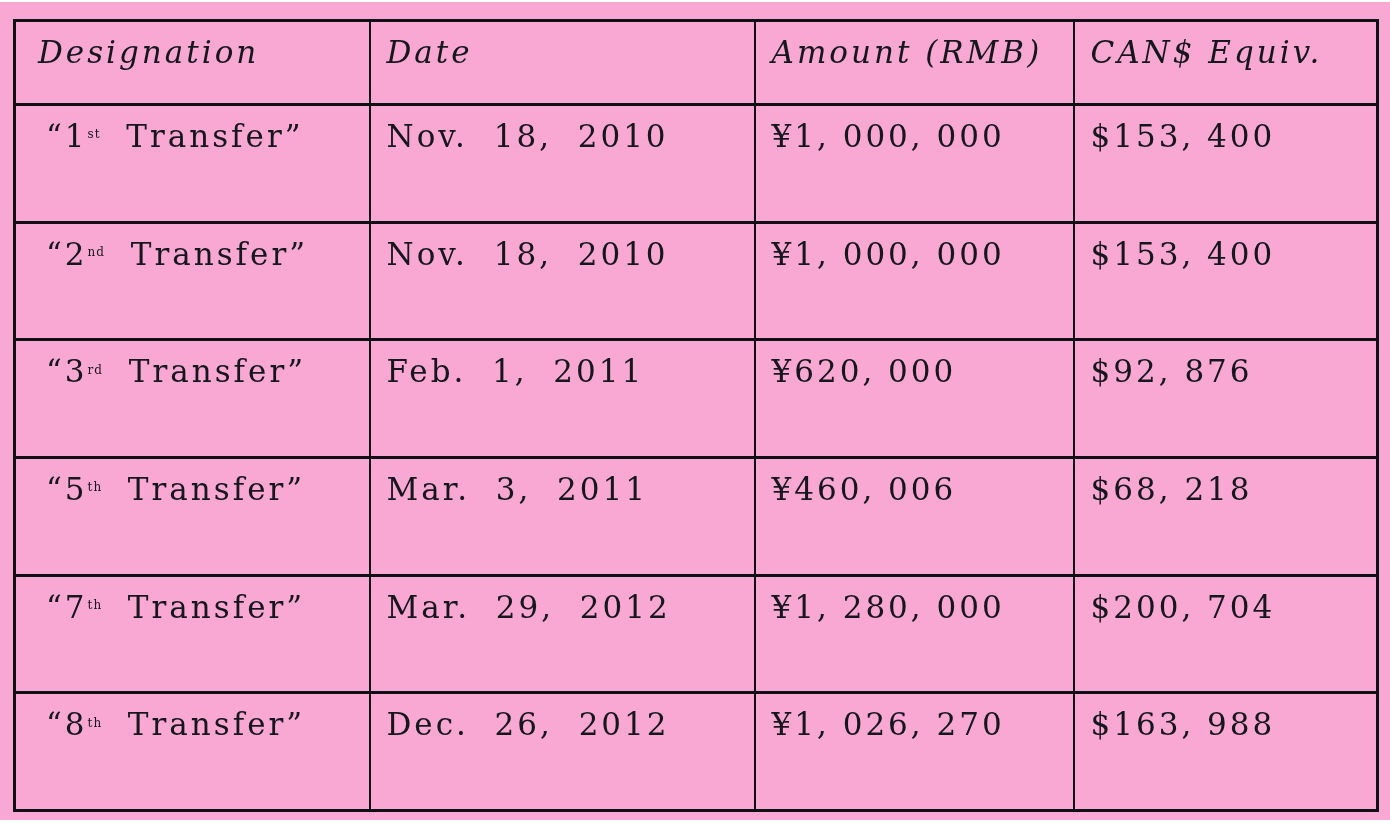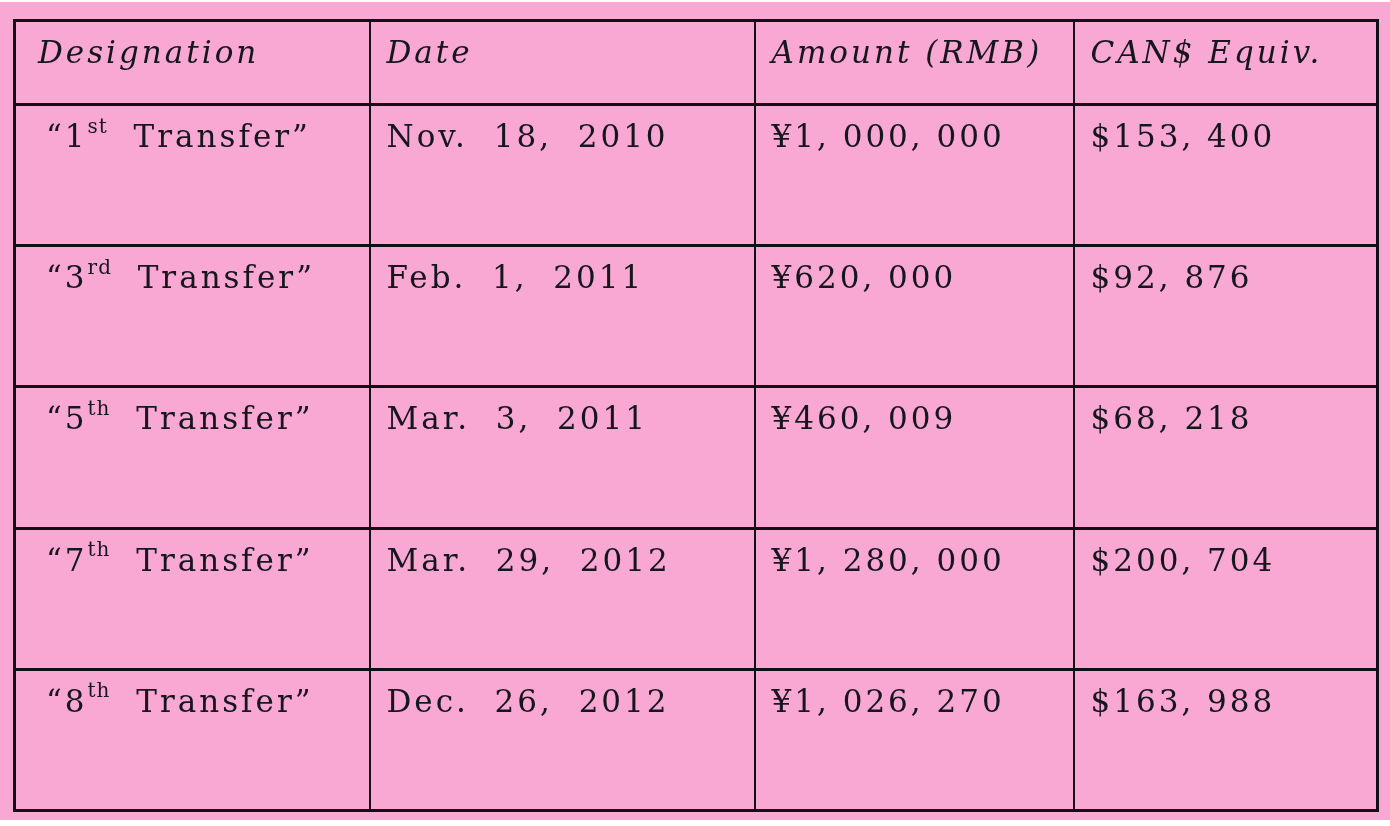--- a/index.html
+++ b/index.html
@@ -45,21 +45,21 @@
   th.c0, td.c0 { padding-left: 22px; }
   td.c0 { padding-left: 30px; }
   thead tr { height: 84px; }
   tbody tr { height: 88px; }
   th {
     font-style: italic;
     font-weight: normal;
     text-align: left;
   }
   sup.ord {
-    font-size: 20px;
+    font-size: 12px;
     letter-spacing: 1px;
     vertical-align: baseline;
     position: relative;
     top: -0.72em;
     text-align: right;
   }
 </style>
 </head>
 <body>
 
@@ -80,33 +80,39 @@
       </tr>
     </thead>
     <tbody id="rows">
   <tr>
     <td class="c0"><span>“1</span><sup class="ord">st</sup><span>  Transfer”</span></td>
     <td>Nov.  18,  2010</td>
     <td>¥1, 000, 000</td>
     <td>$153, 400</td>
   </tr>
 
+  <tr>
+    <td class="c0"><span>“2</span><sup class="ord">nd</sup><span>  Transfer”</span></td>
+    <td>Nov.  18,  2010</td>
+    <td>¥1, 000, 000</td>
+    <td>$153, 400</td>
+  </tr>
 
   <tr>
     <td class="c0"><span>“3</span><sup class="ord">rd</sup><span>  Transfer”</span></td>
     <td>Feb.  1,  2011</td>
     <td>¥620, 000</td>
     <td>$92, 876</td>
   </tr>
 
 
   <tr>
     <td class="c0"><span>“5</span><sup class="ord">th</sup><span>  Transfer”</span></td>
     <td>Mar.  3,  2011</td>
-    <td>¥460, 009</td>
+    <td>¥460, 006</td>
     <td>$68, 218</td>
   </tr>
 
 
   <tr>
     <td class="c0"><span>“7</span><sup class="ord">th</sup><span>  Transfer”</span></td>
     <td>Mar.  29,  2012</td>
     <td>¥1, 280, 000</td>
     <td>$200, 704</td>
   </tr>

